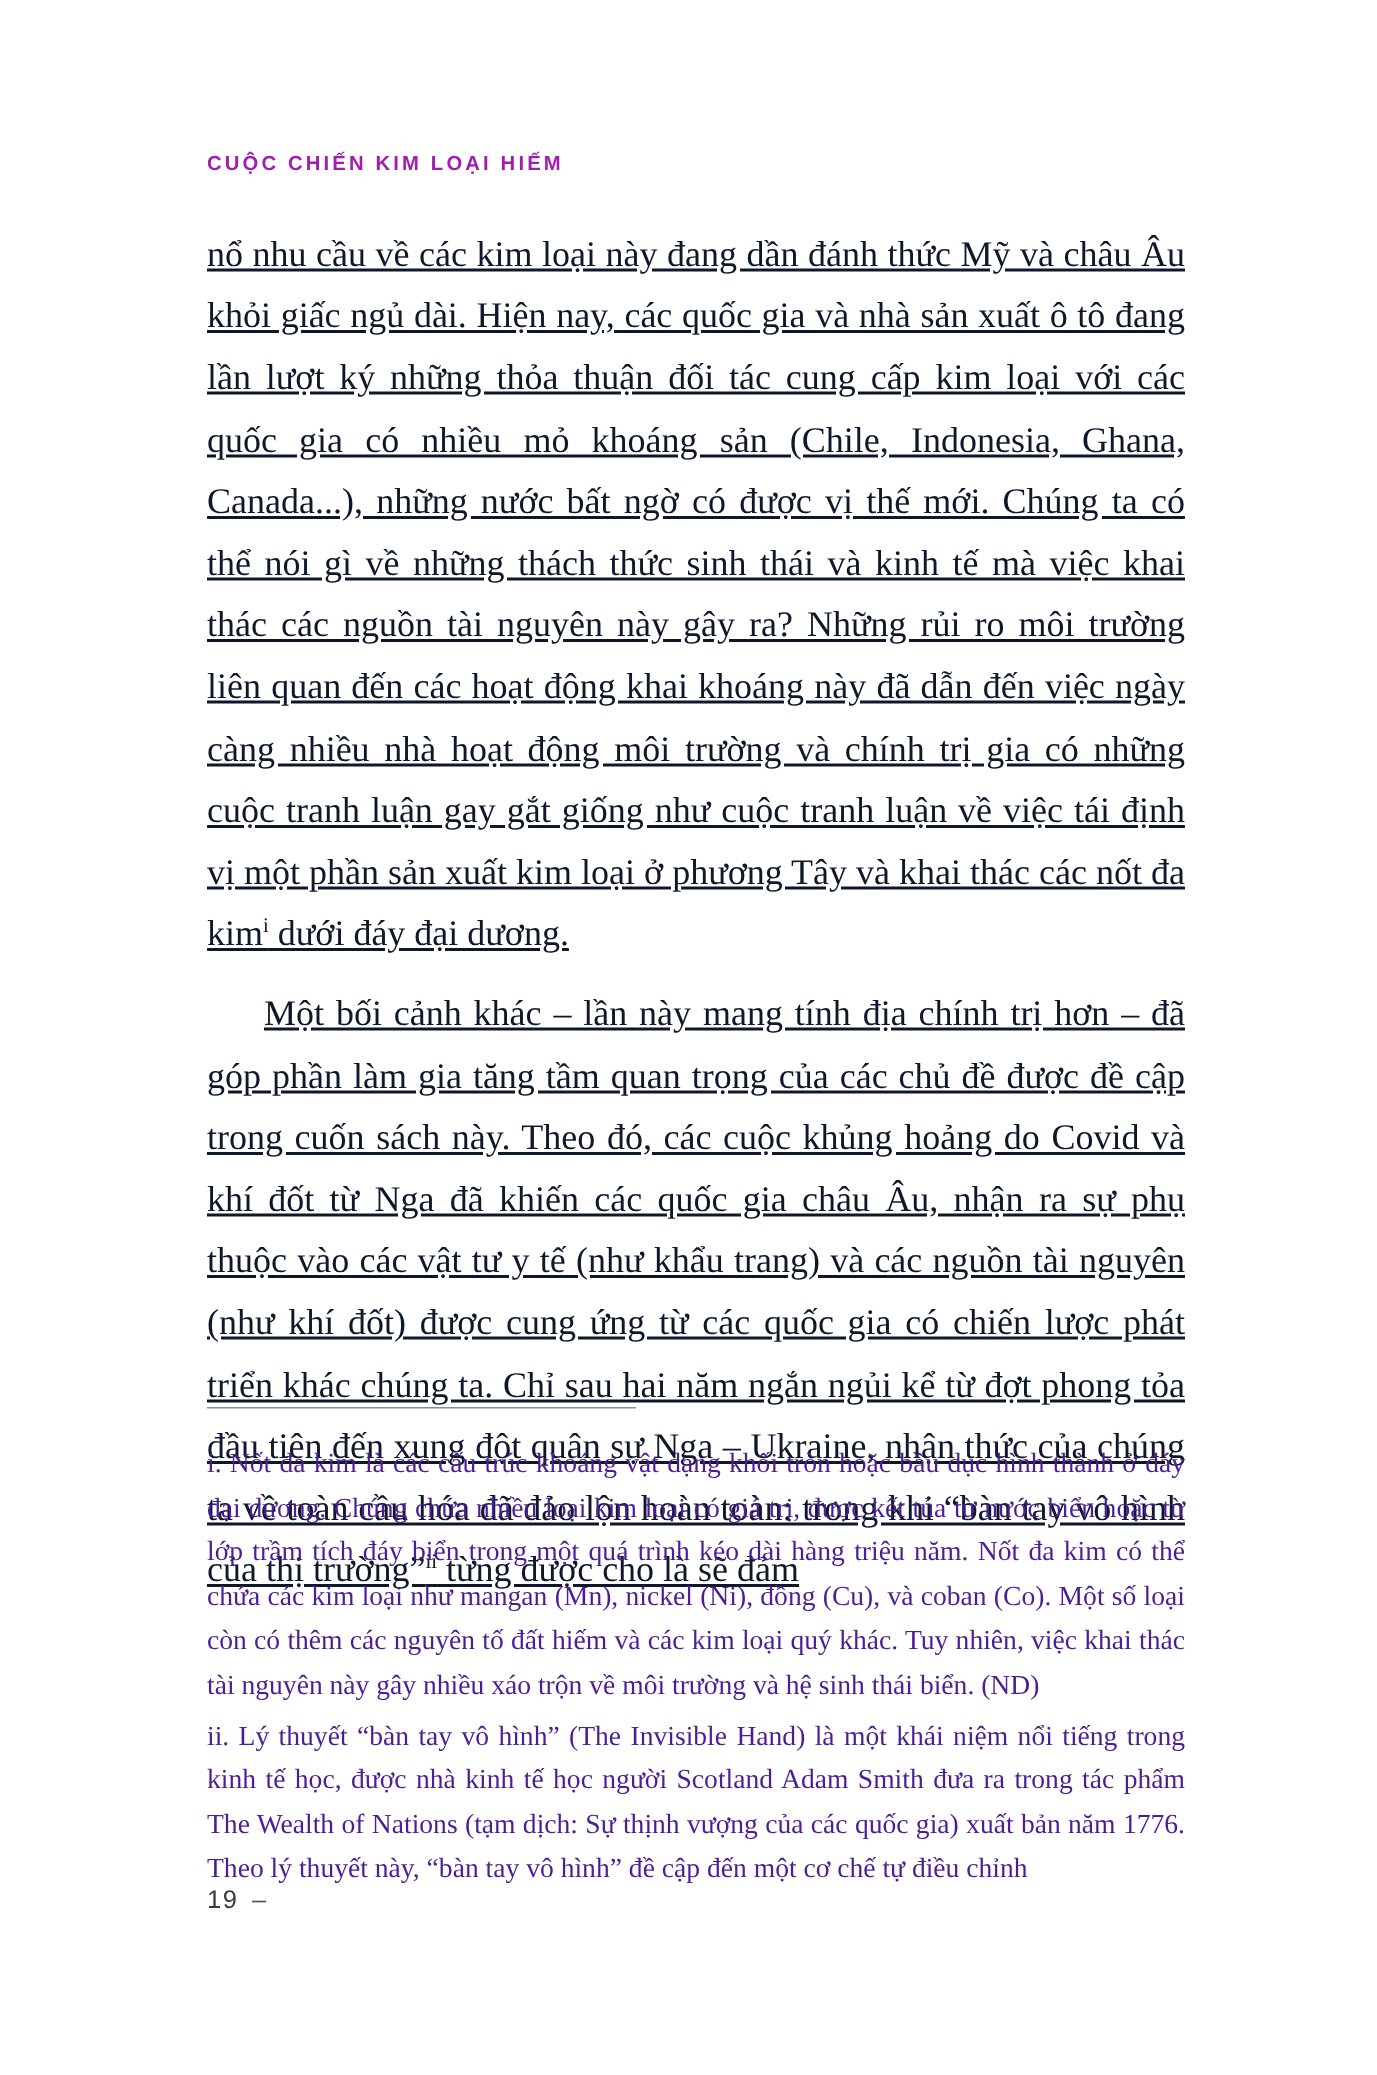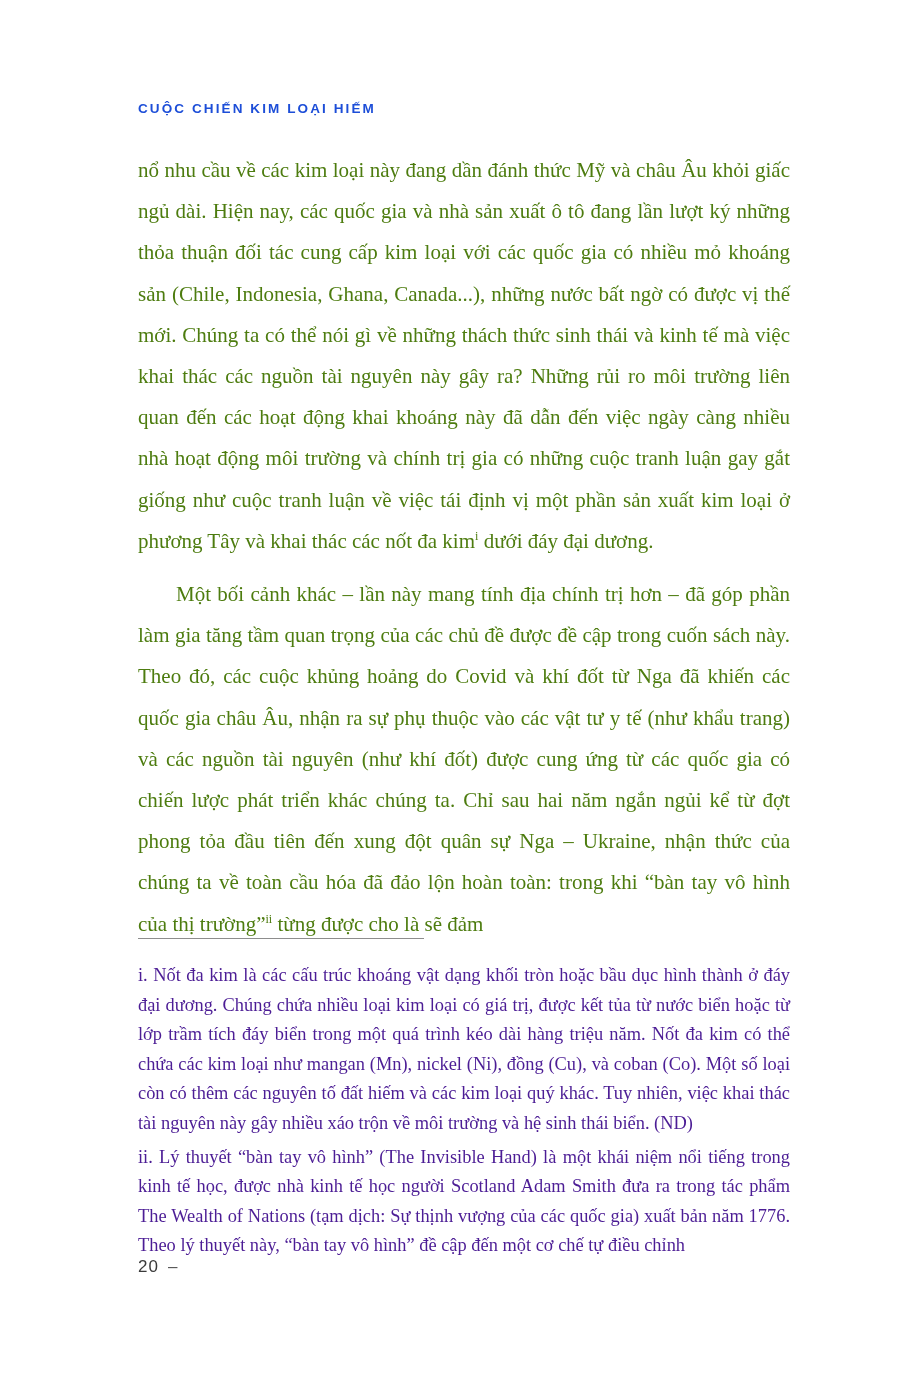--- a/index.html
+++ b/index.html
@@ -24,38 +24,39 @@
     background: #ffffff;
   }
   .running-head {
     position: absolute;
     left: 138px;
     top: 101px;
     font-family: "Liberation Sans", "DejaVu Sans", sans-serif;
     font-size: 13.5px;
     font-weight: 600;
     letter-spacing: 2.1px;
-    color: #1d4ed8;
+    color: #a21caf;
     text-transform: uppercase;
     white-space: nowrap;
   }
   .body-col {
     position: absolute;
     left: 138px;
     top: 150px;
     width: 652px;
   }
   p.body-par {
     margin: 0;
-    font-size: 21px;
+    font-size: 24px;
     line-height: 41.2px;
     text-align: justify;
     text-justify: inter-word;
-    color: #4d7c0f;
+    color: #0f172a;
     hyphens: none;
+    text-decoration: underline;
   }
   p.body-par.indented {
     text-indent: 38px;
     margin-top: 12px;
   }
   sup.fn {
     font-size: 0.58em;
     vertical-align: super;
     line-height: 0;
   }
@@ -114,15 +115,15 @@
   <div class="footnote-block">
 
     <div class="fn-rule"></div>
 
     <p class="footnote"><span>i.</span>&nbsp;<span>Nốt đa kim là các cấu trúc khoáng vật dạng khối tròn hoặc bầu dục hình thành ở đáy đại dương. Chúng chứa nhiều loại kim loại có giá trị, được kết tủa từ nước biển hoặc từ lớp trầm tích đáy biển trong một quá trình kéo dài hàng triệu năm. Nốt đa kim có thể chứa các kim loại như mangan (Mn), nickel (Ni), đồng (Cu), và coban (Co). Một số loại còn có thêm các nguyên tố đất hiếm và các kim loại quý khác. Tuy nhiên, việc khai thác tài nguyên này gây nhiều xáo trộn về môi trường và hệ sinh thái biển. (ND)</span></p>
 
     <p class="footnote"><span>ii.</span>&nbsp;<span>Lý thuyết “bàn tay vô hình” (The Invisible Hand) là một khái niệm nổi tiếng trong kinh tế học, được nhà kinh tế học người Scotland Adam Smith đưa ra trong tác phẩm </span><span class="ital">The Wealth of Nations</span><span> (tạm dịch: Sự thịnh vượng của các quốc gia) xuất bản năm 1776. Theo lý thuyết này, “bàn tay vô hình” đề cập đến một cơ chế tự điều chỉnh</span></p>
 
   </div>
 
-  <div class="folio"><span>20</span><span class="dash">–</span></div>
+  <div class="folio"><span>19</span><span class="dash">–</span></div>
 
 </div>
 
 </body></html>

